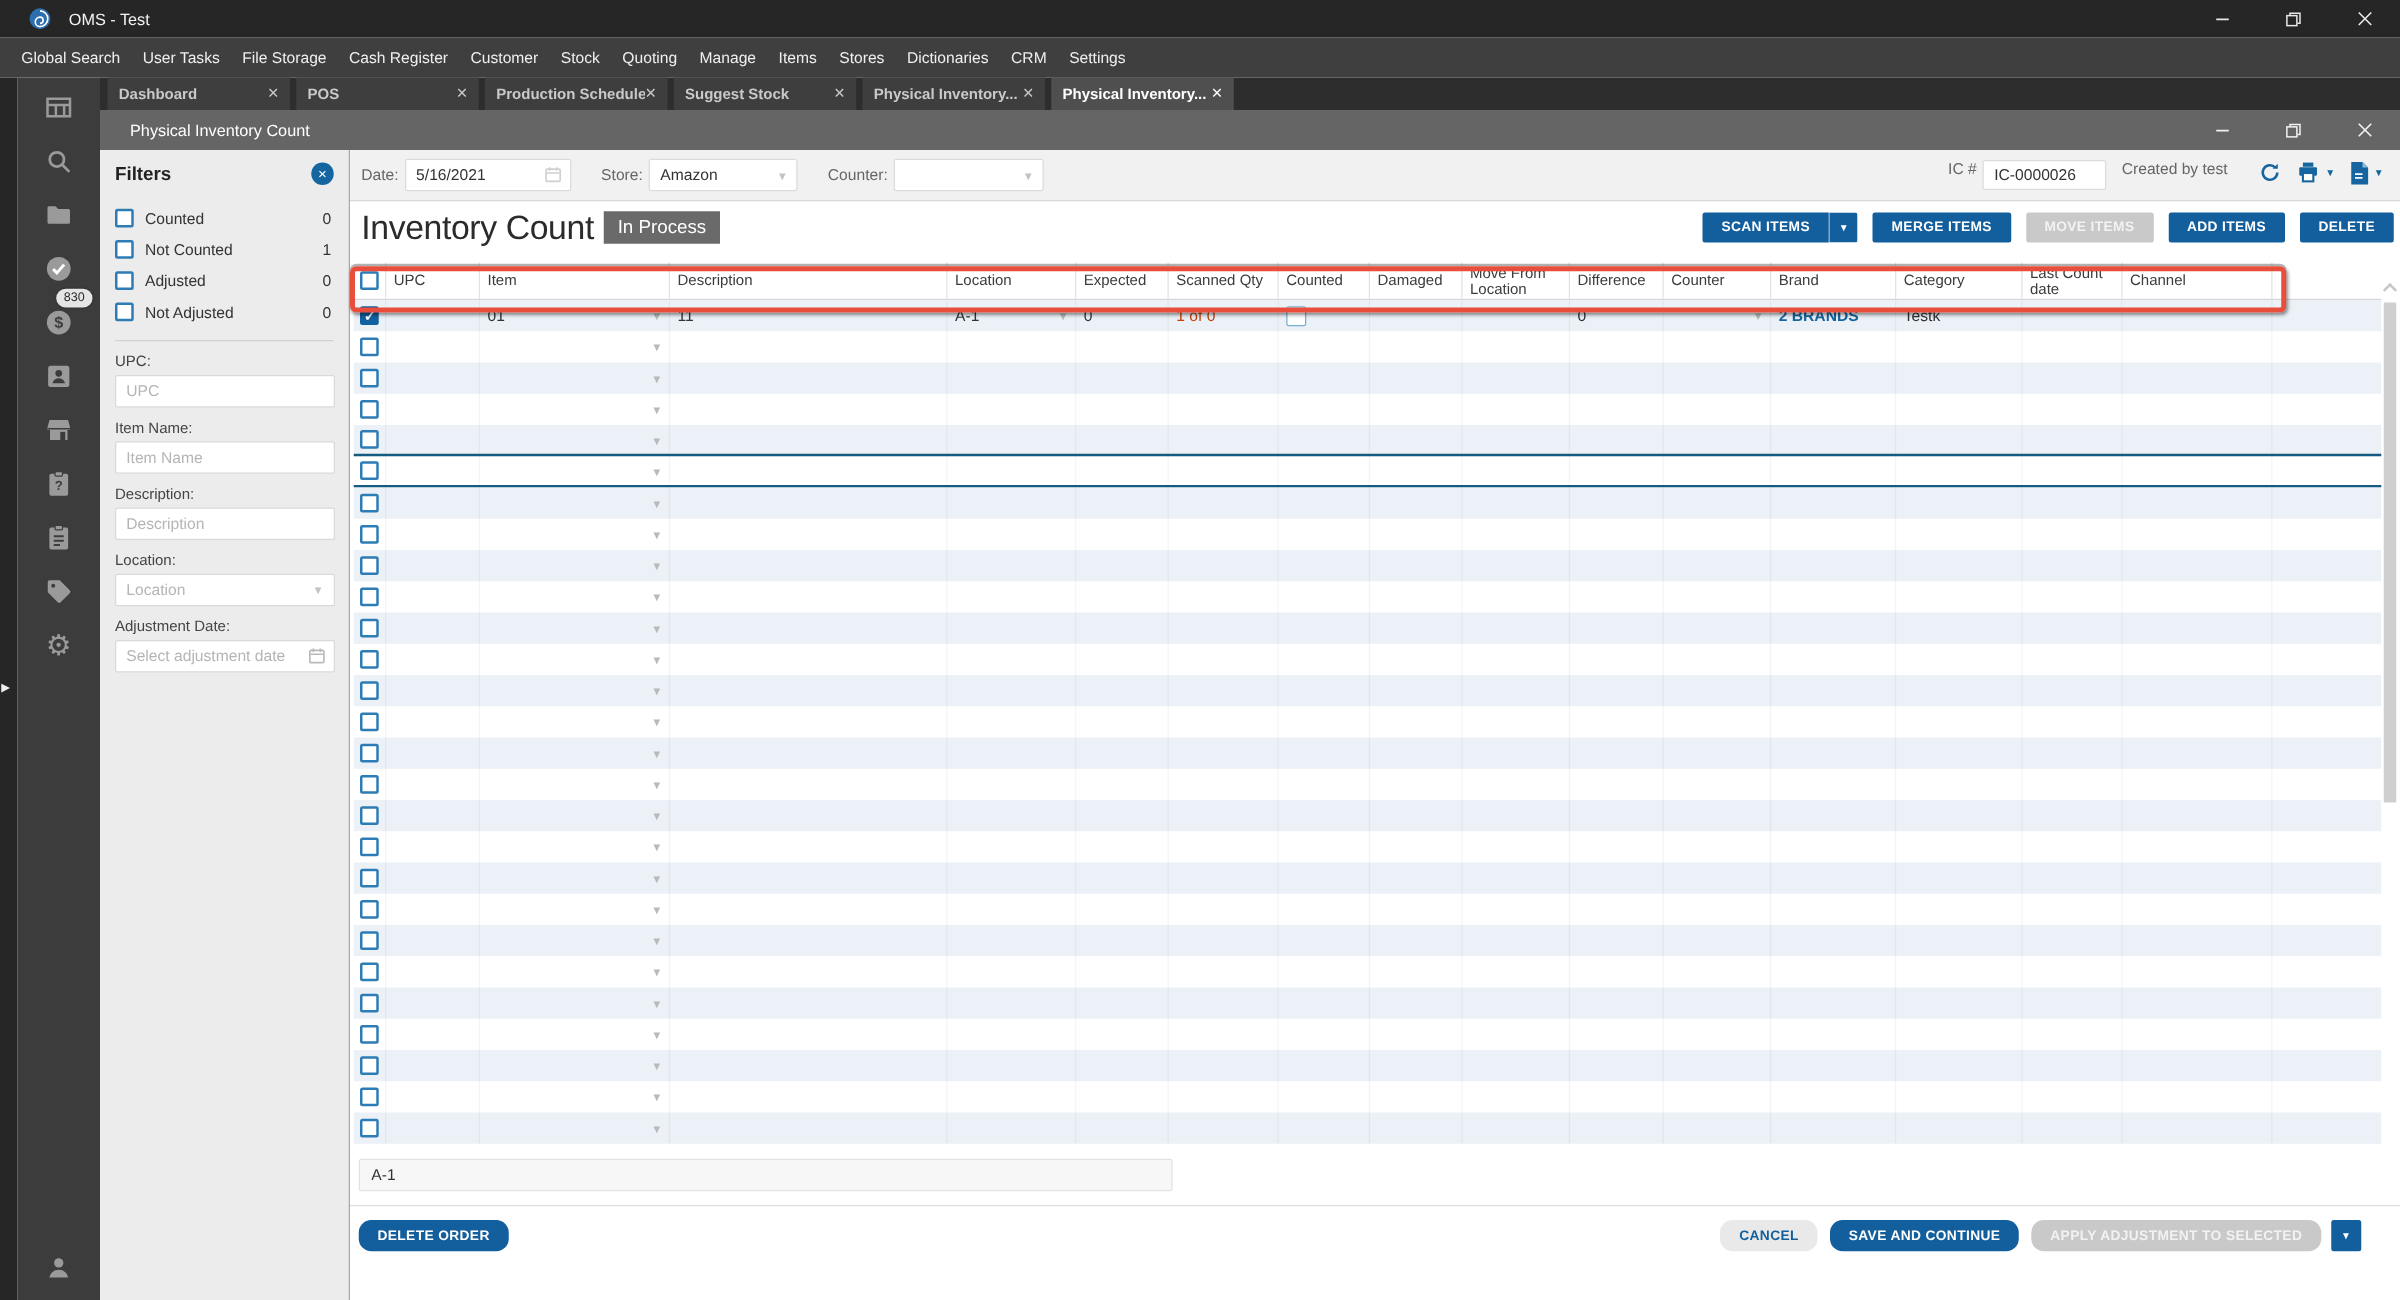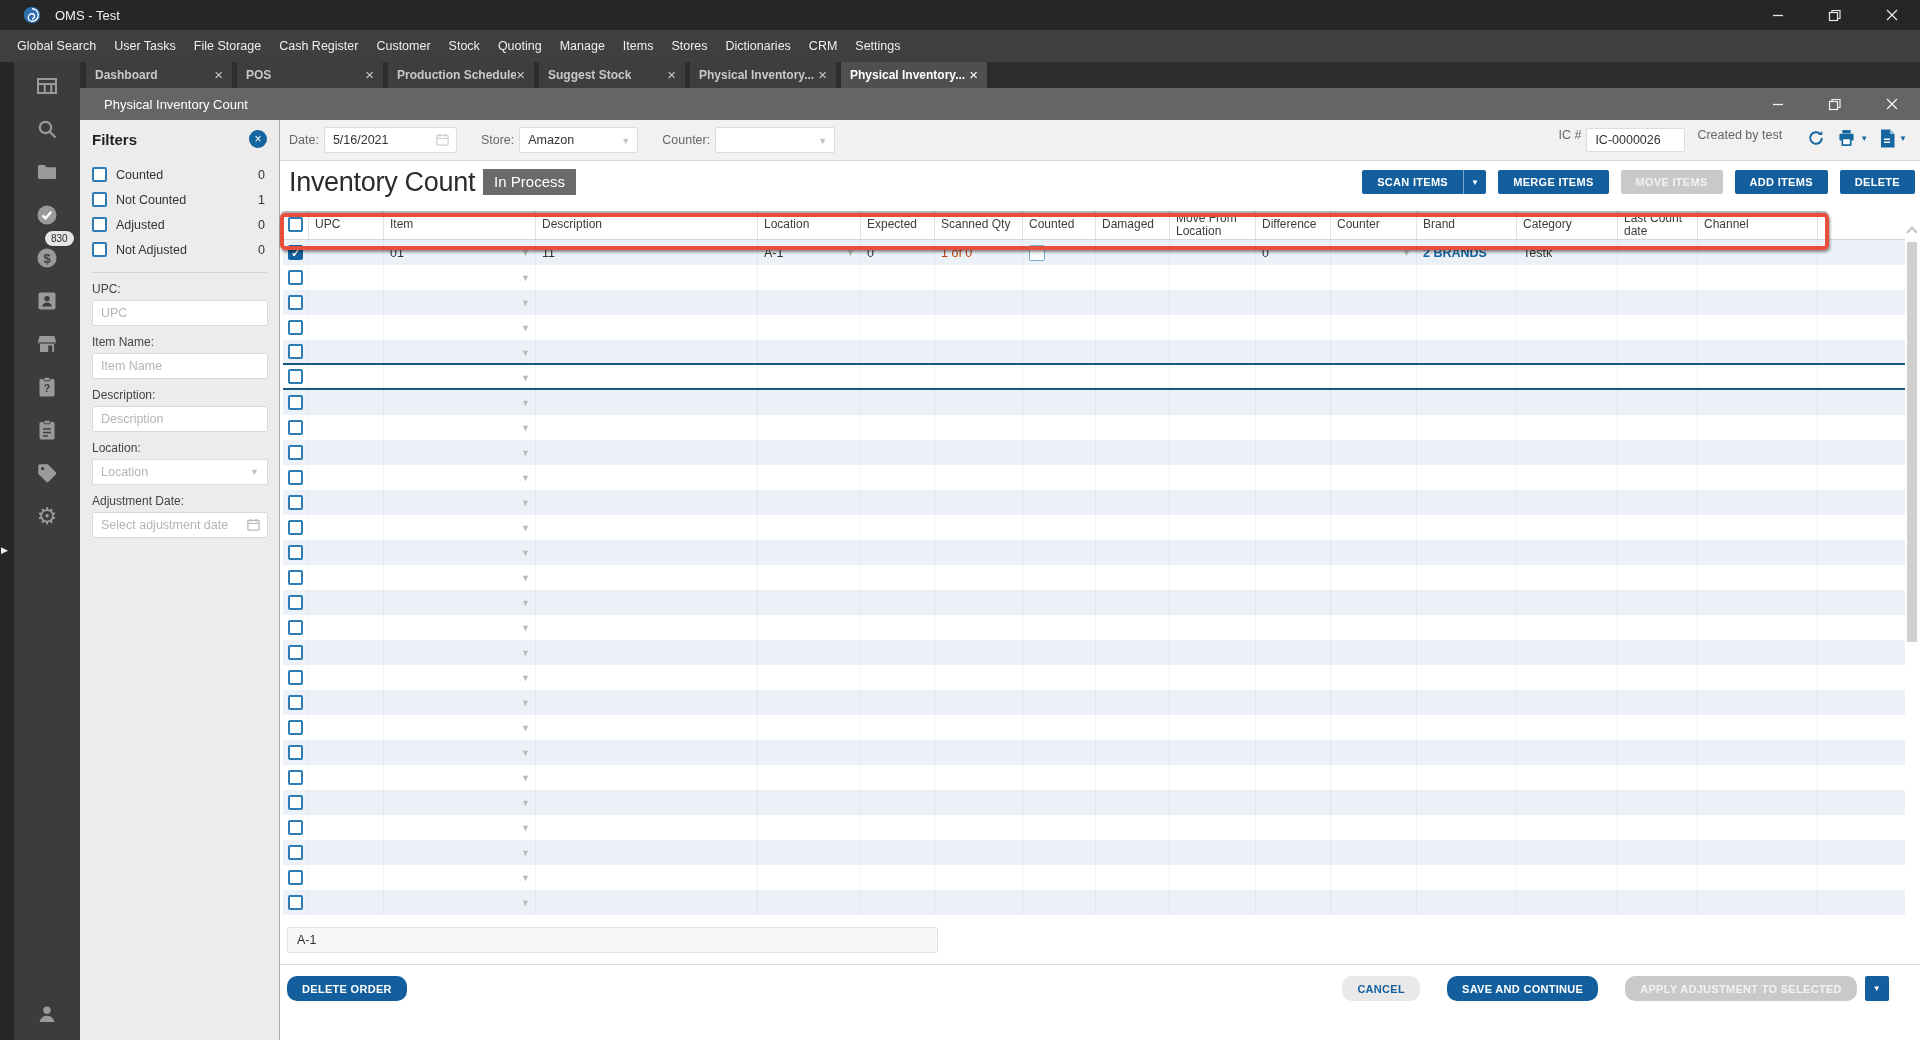--- a/index.html
+++ b/index.html
@@ -116,21 +116,21 @@
   .vscroll-chevron { position:absolute; left:3px; top:2px; width:8px; height:8px; border-left:2px solid #c6c6c6; border-top:2px solid #c6c6c6; transform:rotate(45deg); }
   .vscroll-thumb { position:absolute; left:2px; top:16px; width:10px; height:400px; background:#cfcfcf; border-radius:1px; }
 
   
   .memo-wrap { margin:8px 0 0 7px; }
   .memo-label { font-size:12.5px; color:#555; margin-left:4px; }
   .memo-input { margin-top:4px; width:651px; height:26px; background:#f7f7f7; border:1px solid #e2e2e2; border-radius:2px; padding:0 9px; font-family:inherit; font-size:12.5px; color:#333; }
   .bottom-divider { border-top:1px solid #ddd; margin-top:11px; }
   .footer { display:flex; align-items:center; margin-top:11px; padding:0 31px 0 7px; }
   .footer .btn { height:25px;border-radius:10px; }
-  .foot-right { margin-left:auto; display:flex; gap:27px; }
+  .foot-right { margin-left:auto; display:flex; gap:10px; }
   .apply-split { display:flex; gap:0; }
   .apply-split .btn.caret-part { margin-left:8px; padding:0 8px; font-size:8px; border-radius:2px; }
 </style>
 </head>
 <body>
 
 <div class="titlebar">
   <span class="logo">
     <svg viewBox="0 0 24 24" width="20" height="20">
         <circle cx="12" cy="12" r="10" fill="#2d6fae"></circle>

